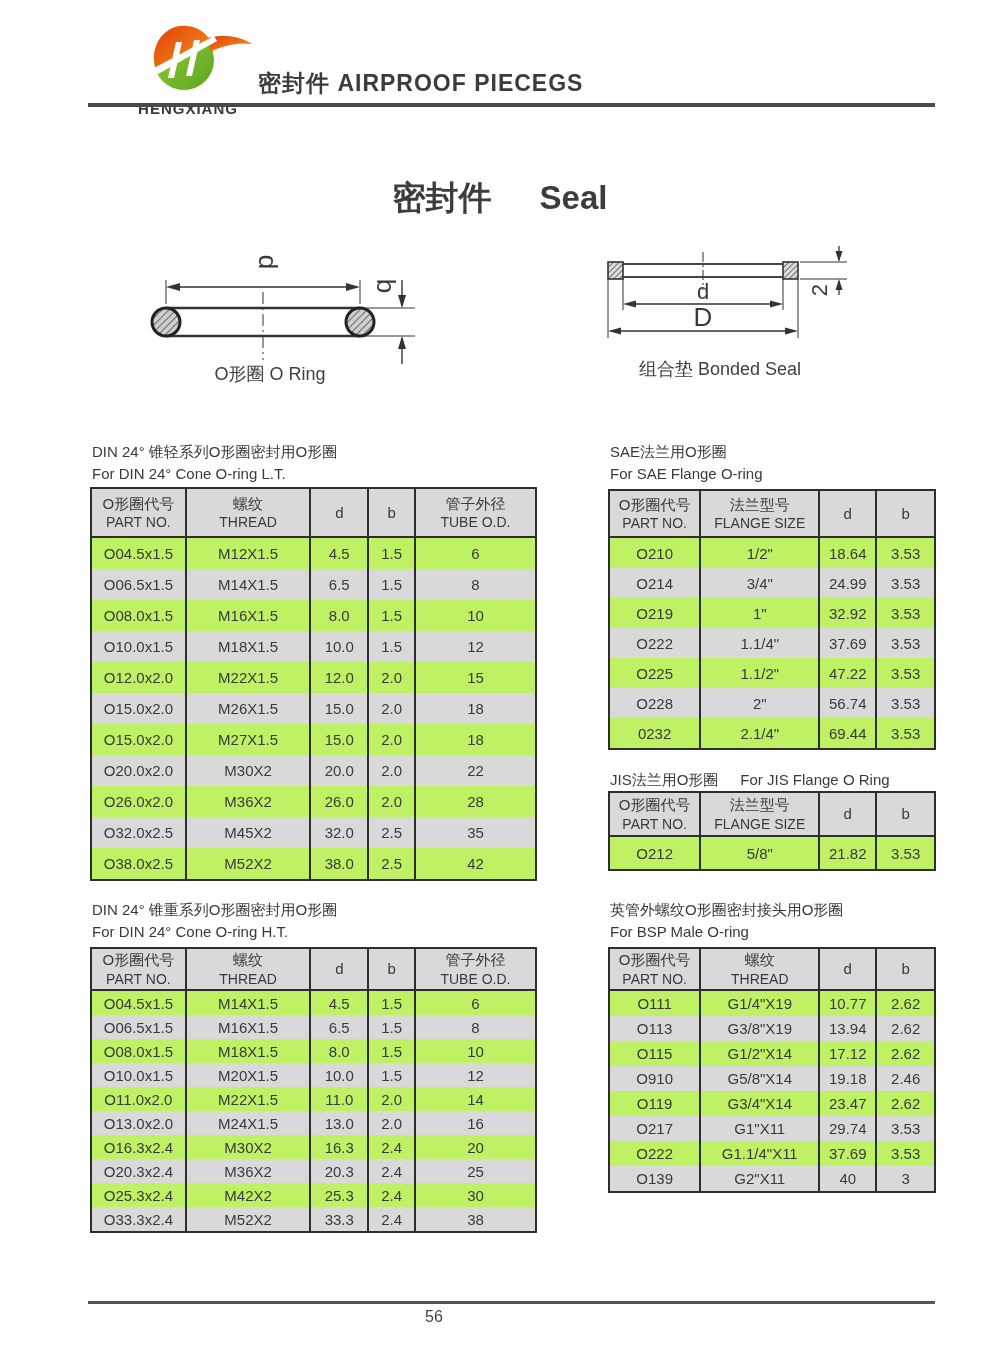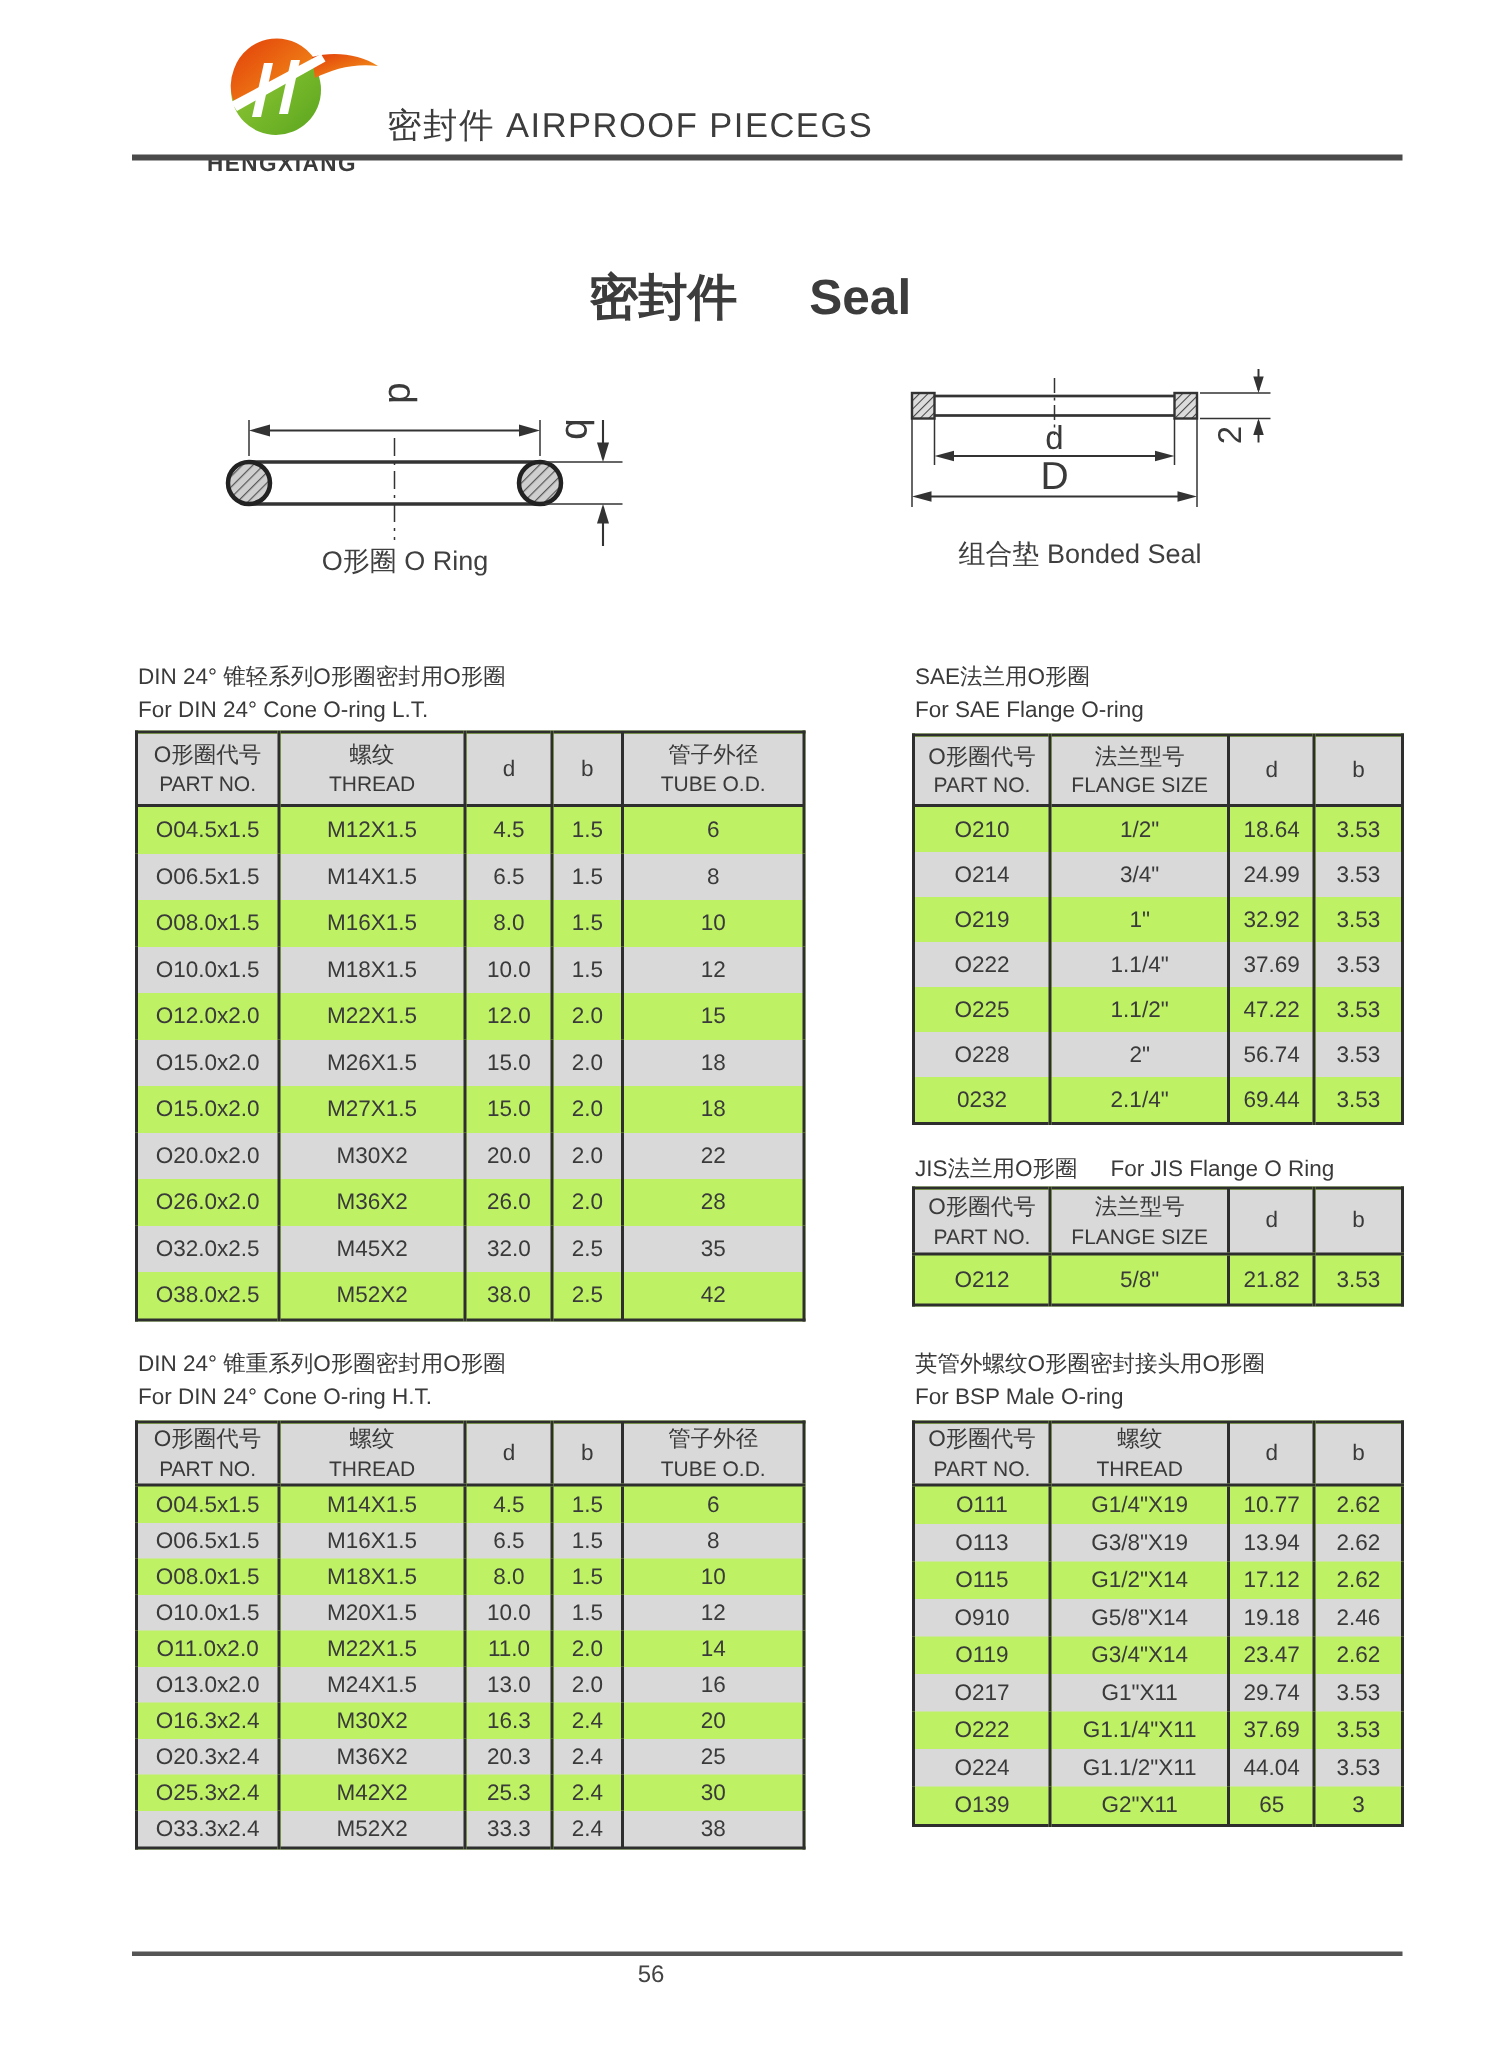--- a/index.html
+++ b/index.html
@@ -6,21 +6,21 @@
   .page{
     position:relative;width:1000px;height:1365px;background:#fff;
     font-family:"Liberation Sans","DejaVu Sans",sans-serif;color:#3a3a3a;
     overflow:hidden;
   }
   .abs{position:absolute;}
 
   
   .brand{left:118px;top:22px;width:140px;text-align:center;}
   .brand-name{font-size:15px;font-weight:bold;letter-spacing:1px;color:#3a3a3a;margin-top:2px;}
-  .hdr-title{left:258px;top:68px;font-size:23px;font-weight:normal;color:#3c3c3c;letter-spacing:1px;}
+  .hdr-title{left:258px;top:68px;font-size:23px;font-weight:bold;color:#3c3c3c;letter-spacing:1px;}
   .hdr-rule{left:88px;top:103px;width:847px;height:4px;background:#4a4a4a;}
 
   
   .page-title{left:0;top:176px;width:1000px;text-align:center;font-size:33px;font-weight:bold;color:#3c3c3c;}
   .page-title .gap{display:inline-block;width:48px;}
 
   
   .diag-label{font-size:18px;color:#3f3f3f;text-align:center;}
   .lbl-oring{left:140px;top:362px;width:260px;}
   .lbl-bonded{left:595px;top:340px;width:250px;margin-top:17px;}
@@ -579,29 +579,23 @@
           <td>29.74</td>
           <td>3.53</td>
         </tr>
         <tr>
           <td>O222</td>
           <td>G1.1/4"X11</td>
           <td>37.69</td>
           <td>3.53</td>
         </tr>
         <tr>
-          <td>O224</td>
-          <td>G1.1/2"X11</td>
-          <td>44.04</td>
-          <td>3.53</td>
-        </tr>
-        <tr>
           <td>O139</td>
           <td>G2"X11</td>
-          <td>65</td>
+          <td>40</td>
           <td>3</td>
         </tr>
       </tbody>
   </table>
 
   <div class="abs foot-rule"></div>
   <div class="abs page-num">56</div>
 
 </div>
 

